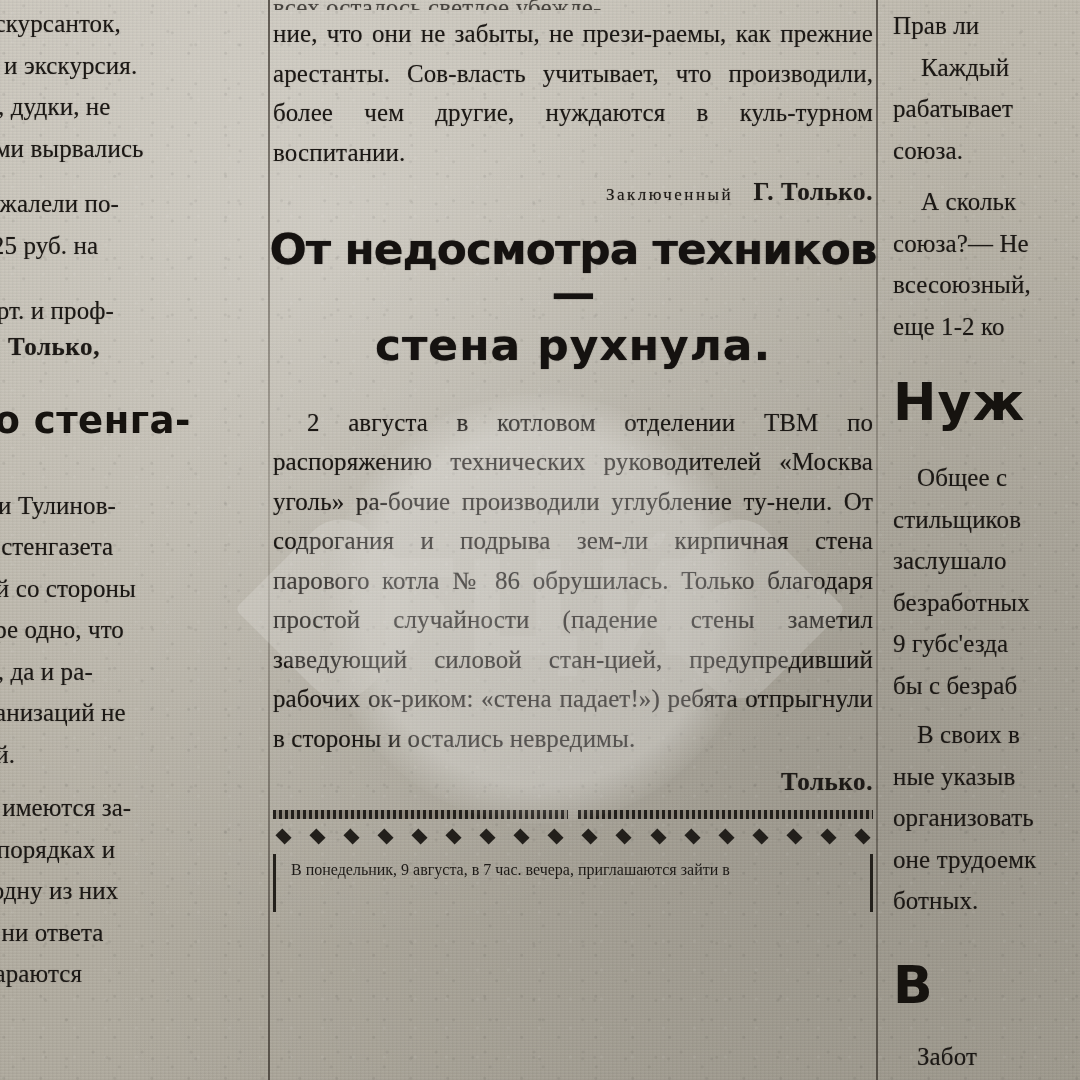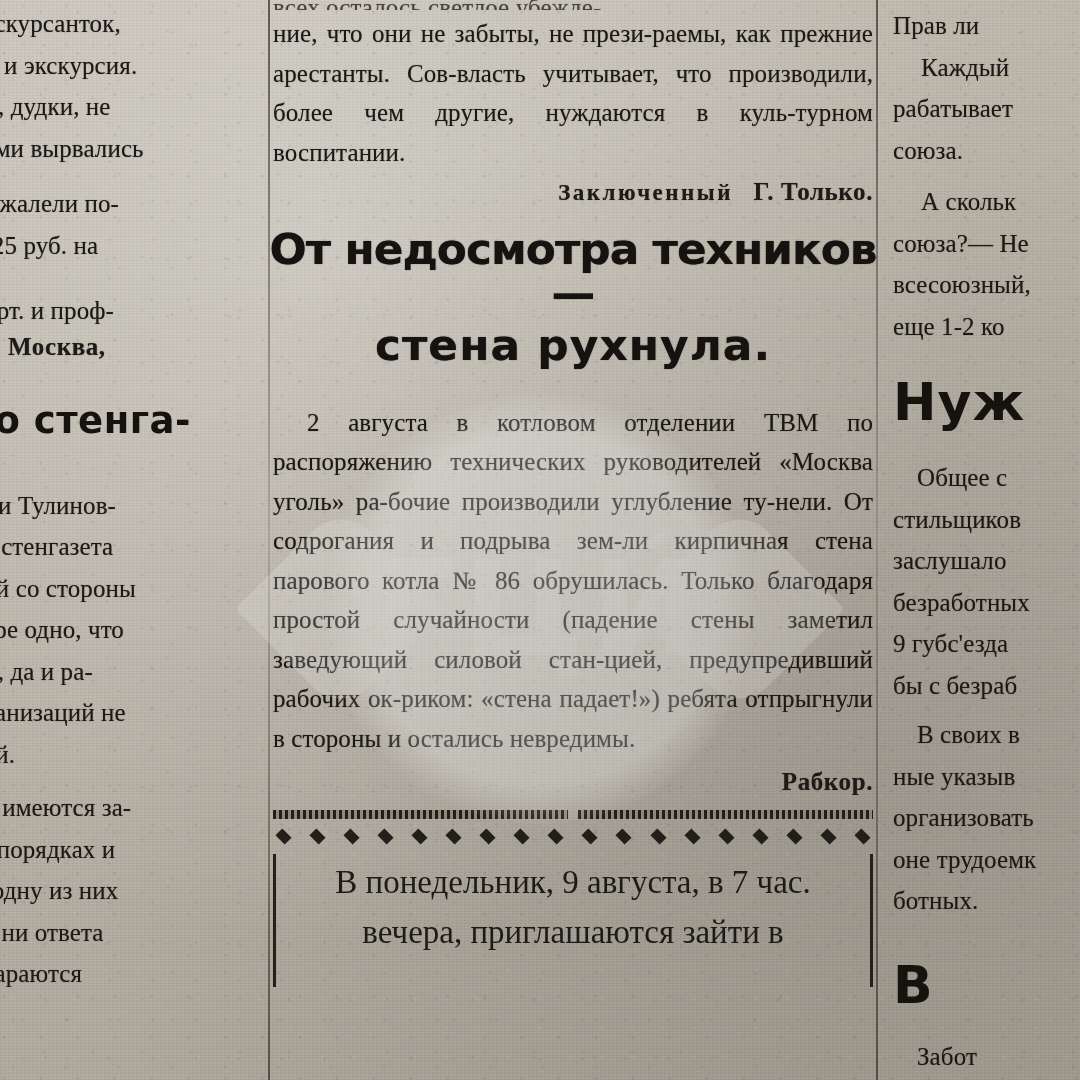--- a/index.html
+++ b/index.html
@@ -77,22 +77,22 @@
 
   .sign {
     text-align: right;
     font-weight: bold;
     font-size: 25px;
     letter-spacing: .6px;
     margin-top: 6px;
     text-shadow: 0 0 1px rgba(60,52,44,.6);
   }
   .sign .small {
-    font-weight: bold;
-    font-size: 23px;
+    font-weight: normal;
+    font-size: 17px;
     letter-spacing: 2.5px;
   }
 
   .headline {
     font-family: "DejaVu Sans", sans-serif;
     font-weight: bold;
     text-align: center;
     color: #151210;
     line-height: 1.02;
     letter-spacing: -0.5px;
@@ -138,23 +138,23 @@
     justify-content: space-between;
     padding: 0 4px;
   }
   .dia {
     width: 13px; height: 13px;
     background: #221f1b;
     transform: rotate(45deg) scale(1, .75);
   }
   .notice {
     margin-top: 14px;
-    font-size: 33px;
+    font-size: 16px;
     line-height: 1.5;
-    text-align: center;
+    text-align: left;
     position: relative;
     padding: 0 18px;
   }
   .notice::before, .notice::after {
     content: "";
     position: absolute;
     top: -4px;
     bottom: -30px;
     width: 3px;
     background: #24211c;
@@ -221,21 +221,21 @@
     <div class="body-text" style="padding-top:4px;">
       <p>экскурсанток,</p>
       <p>ш, и экскурсия.</p>
       <p>уй, дудки, не</p>
       <p>сами вырвались</p>
       <p style="margin-top:16px">за жалели по-</p>
       <p>и 25 руб. на</p>
       <p style="margin-top:26px">парт. и проф-</p>
     </div>
     <div class="sign" style="margin-top:2px;text-align:left;padding-left:36px;">
-      <span>Москва,</span>
+      <span>Только,</span>
     </div>
     <div class="side-head" style="margin-top:38px;">
       <span>со стенга-</span>
     </div>
     <div class="body-text" style="margin-top:44px;">
       <p>при Тулинов-</p>
       <p>ся стенгазета</p>
       <p>чей со стороны</p>
       <p>горе одно, что</p>
       <p>ки, да и ра-</p>
@@ -267,21 +267,21 @@
     <div class="headline" style="margin-top:22px;">
       <span class="l1">От недосмотра техников—</span>
       <span class="l2">стена рухнула.</span>
     </div>
 
     <div class="body-text indent" style="margin-top:35px;">
       <p>2 августа в котловом отделении ТВМ по распоряжению технических руководителей «Москва уголь» ра-бочие производили углубление ту-нели. От содрогания и подрыва зем-ли кирпичная стена парового котла № 86 обрушилась. Только благодаря простой случайности (падение стены заметил заведующий силовой стан-цией, предупредивший рабочих ок-риком: «стена падает!») ребята отпрыгнули в стороны и остались невредимы.</p>
     </div>
 
     <div class="sign" style="margin-top:10px;">
-      <span>Рабкор.</span>
+      <span>Только.</span>
     </div>
 
     <div class="div-bar">
       <div class="seg"></div>
       <div class="seg"></div>
     </div>
     <div class="div-diamonds">
       <div class="dia"></div>
       <div class="dia"></div>
       <div class="dia"></div>

